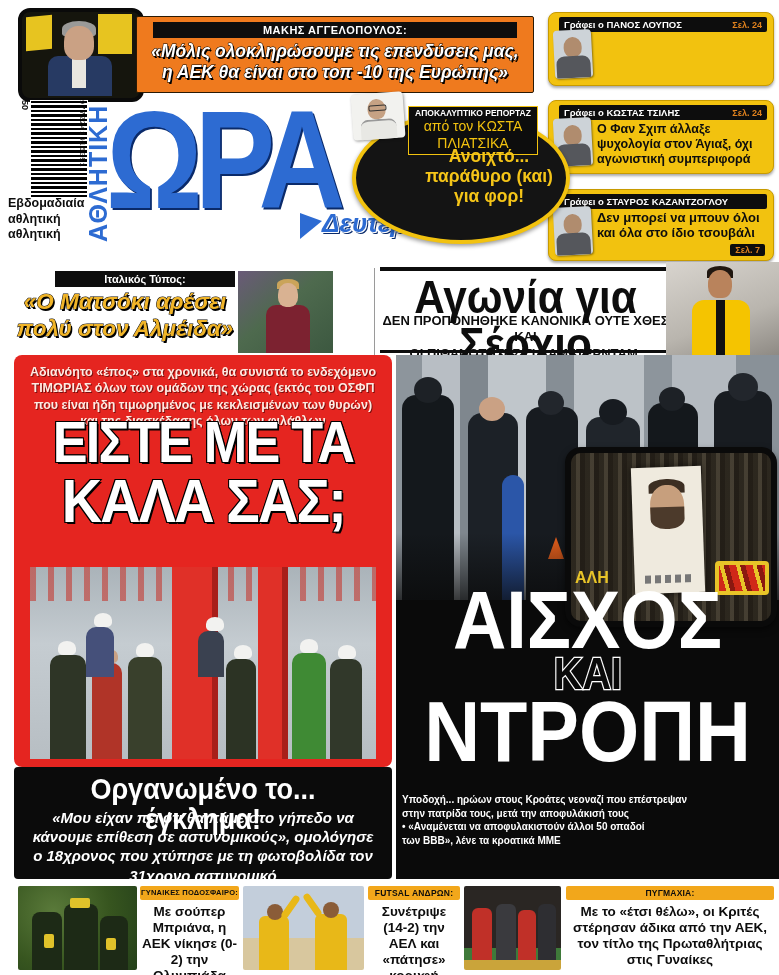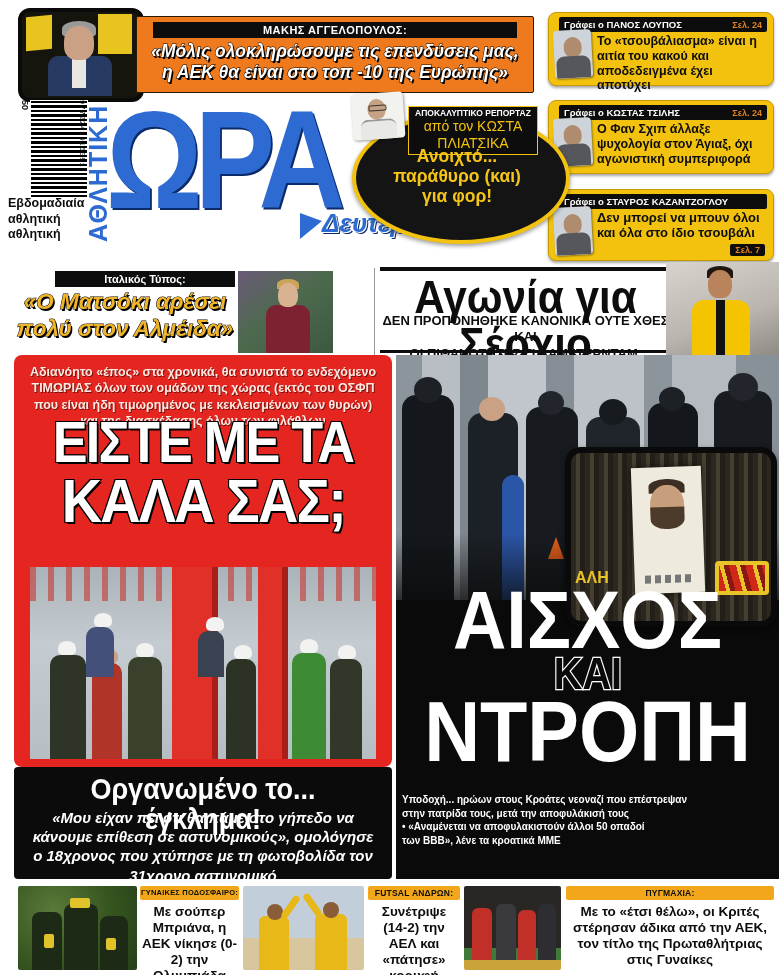--- a/index.html
+++ b/index.html
@@ -65,21 +65,21 @@
   .bub-kick{left:408px;top:106px;width:122px;background:#0d0d0d;border:1px solid #f2c20f;
             padding:1px 3px 2px;text-align:center;z-index:5;}
   .bub-kick .k1{color:#fff;font-weight:bold;font-size:8.5px;line-height:1.2;}
   .bub-kick .k2{color:#f2c20f;font-weight:normal;font-size:14px;line-height:1.2;}
   .bub-photo{left:352px;top:93px;width:52px;height:46px;background:#f2f2ef;border-radius:4px;
              transform:rotate(-4deg);z-index:6;overflow:hidden;box-shadow:1px 1px 3px rgba(0,0,0,.4);}
   .bub-photo .h{position:absolute;left:16px;top:6px;width:18px;height:20px;background:#c6a284;border-radius:50% 50% 42% 42%;}
   .bub-photo .g{position:absolute;left:17px;top:12px;width:16px;height:4px;border:1px solid #333;border-radius:2px;background:transparent;}
   .bub-photo .s{position:absolute;left:8px;top:26px;width:36px;height:20px;background:#e8e8e4;border-radius:8px 8px 0 0;border-top:2px solid #999;}
   .bub-text{left:352px;top:146px;width:210px;text-align:center;color:#f5c518;font-weight:900;
-            font-size:17.5px;line-height:1.15;z-index:7;}
+            font-size:17.5px;line-height:1.15;z-index:7;padding-left:32px;}
   
   .ital-kick{left:55px;top:271px;width:180px;height:16px;background:#0d0d0d;color:#fff;
              font-weight:bold;font-size:11px;text-align:center;line-height:16px;}
   .ital-head{left:10px;top:288px;width:230px;text-align:center;color:#f0b428;font-style:italic;
              font-weight:900;font-size:22.5px;line-height:1.2;}
   .ital-photo{left:238px;top:271px;width:95px;height:82px;overflow:hidden;
               background:linear-gradient(140deg,#6a5a78 0%,#4e6a4e 45%,#3c5840 100%);}
   .ital-photo .tor{position:absolute;left:28px;top:34px;width:44px;height:48px;background:#7c2230;border-radius:10px 10px 0 0;}
   .ital-photo .hd{position:absolute;left:40px;top:12px;width:20px;height:24px;background:#d9b292;border-radius:48% 48% 40% 40%;}
   .ital-photo .hr{position:absolute;left:39px;top:8px;width:22px;height:10px;background:#caa45a;border-radius:50% 50% 0 0;}
@@ -188,21 +188,20 @@
 
   <div class="abs colbox" style="top:12px;height:72px;">
     <div class="hdr">
       <span class="by">Γράφει ο ΠΑΝΟΣ ΛΟΥΠΟΣ</span>
       <span class="pg">Σελ. 24</span>
     </div>
     <div class="ava">
         <div class="h"></div>
         <div class="s"></div>
       </div>
-    <div class="txt">Το «τσουβάλιασμα» είναι η αιτία του κακού και αποδεδειγμένα έχει αποτύχει</div>
   </div>
   <div class="abs colbox" style="top:100px;height:72px;">
     <div class="hdr">
       <span class="by">Γράφει ο ΚΩΣΤΑΣ ΤΣΙΛΗΣ</span>
       <span class="pg">Σελ. 24</span>
     </div>
     <div class="ava">
         <div class="h"></div>
         <div class="s"></div>
       </div>

